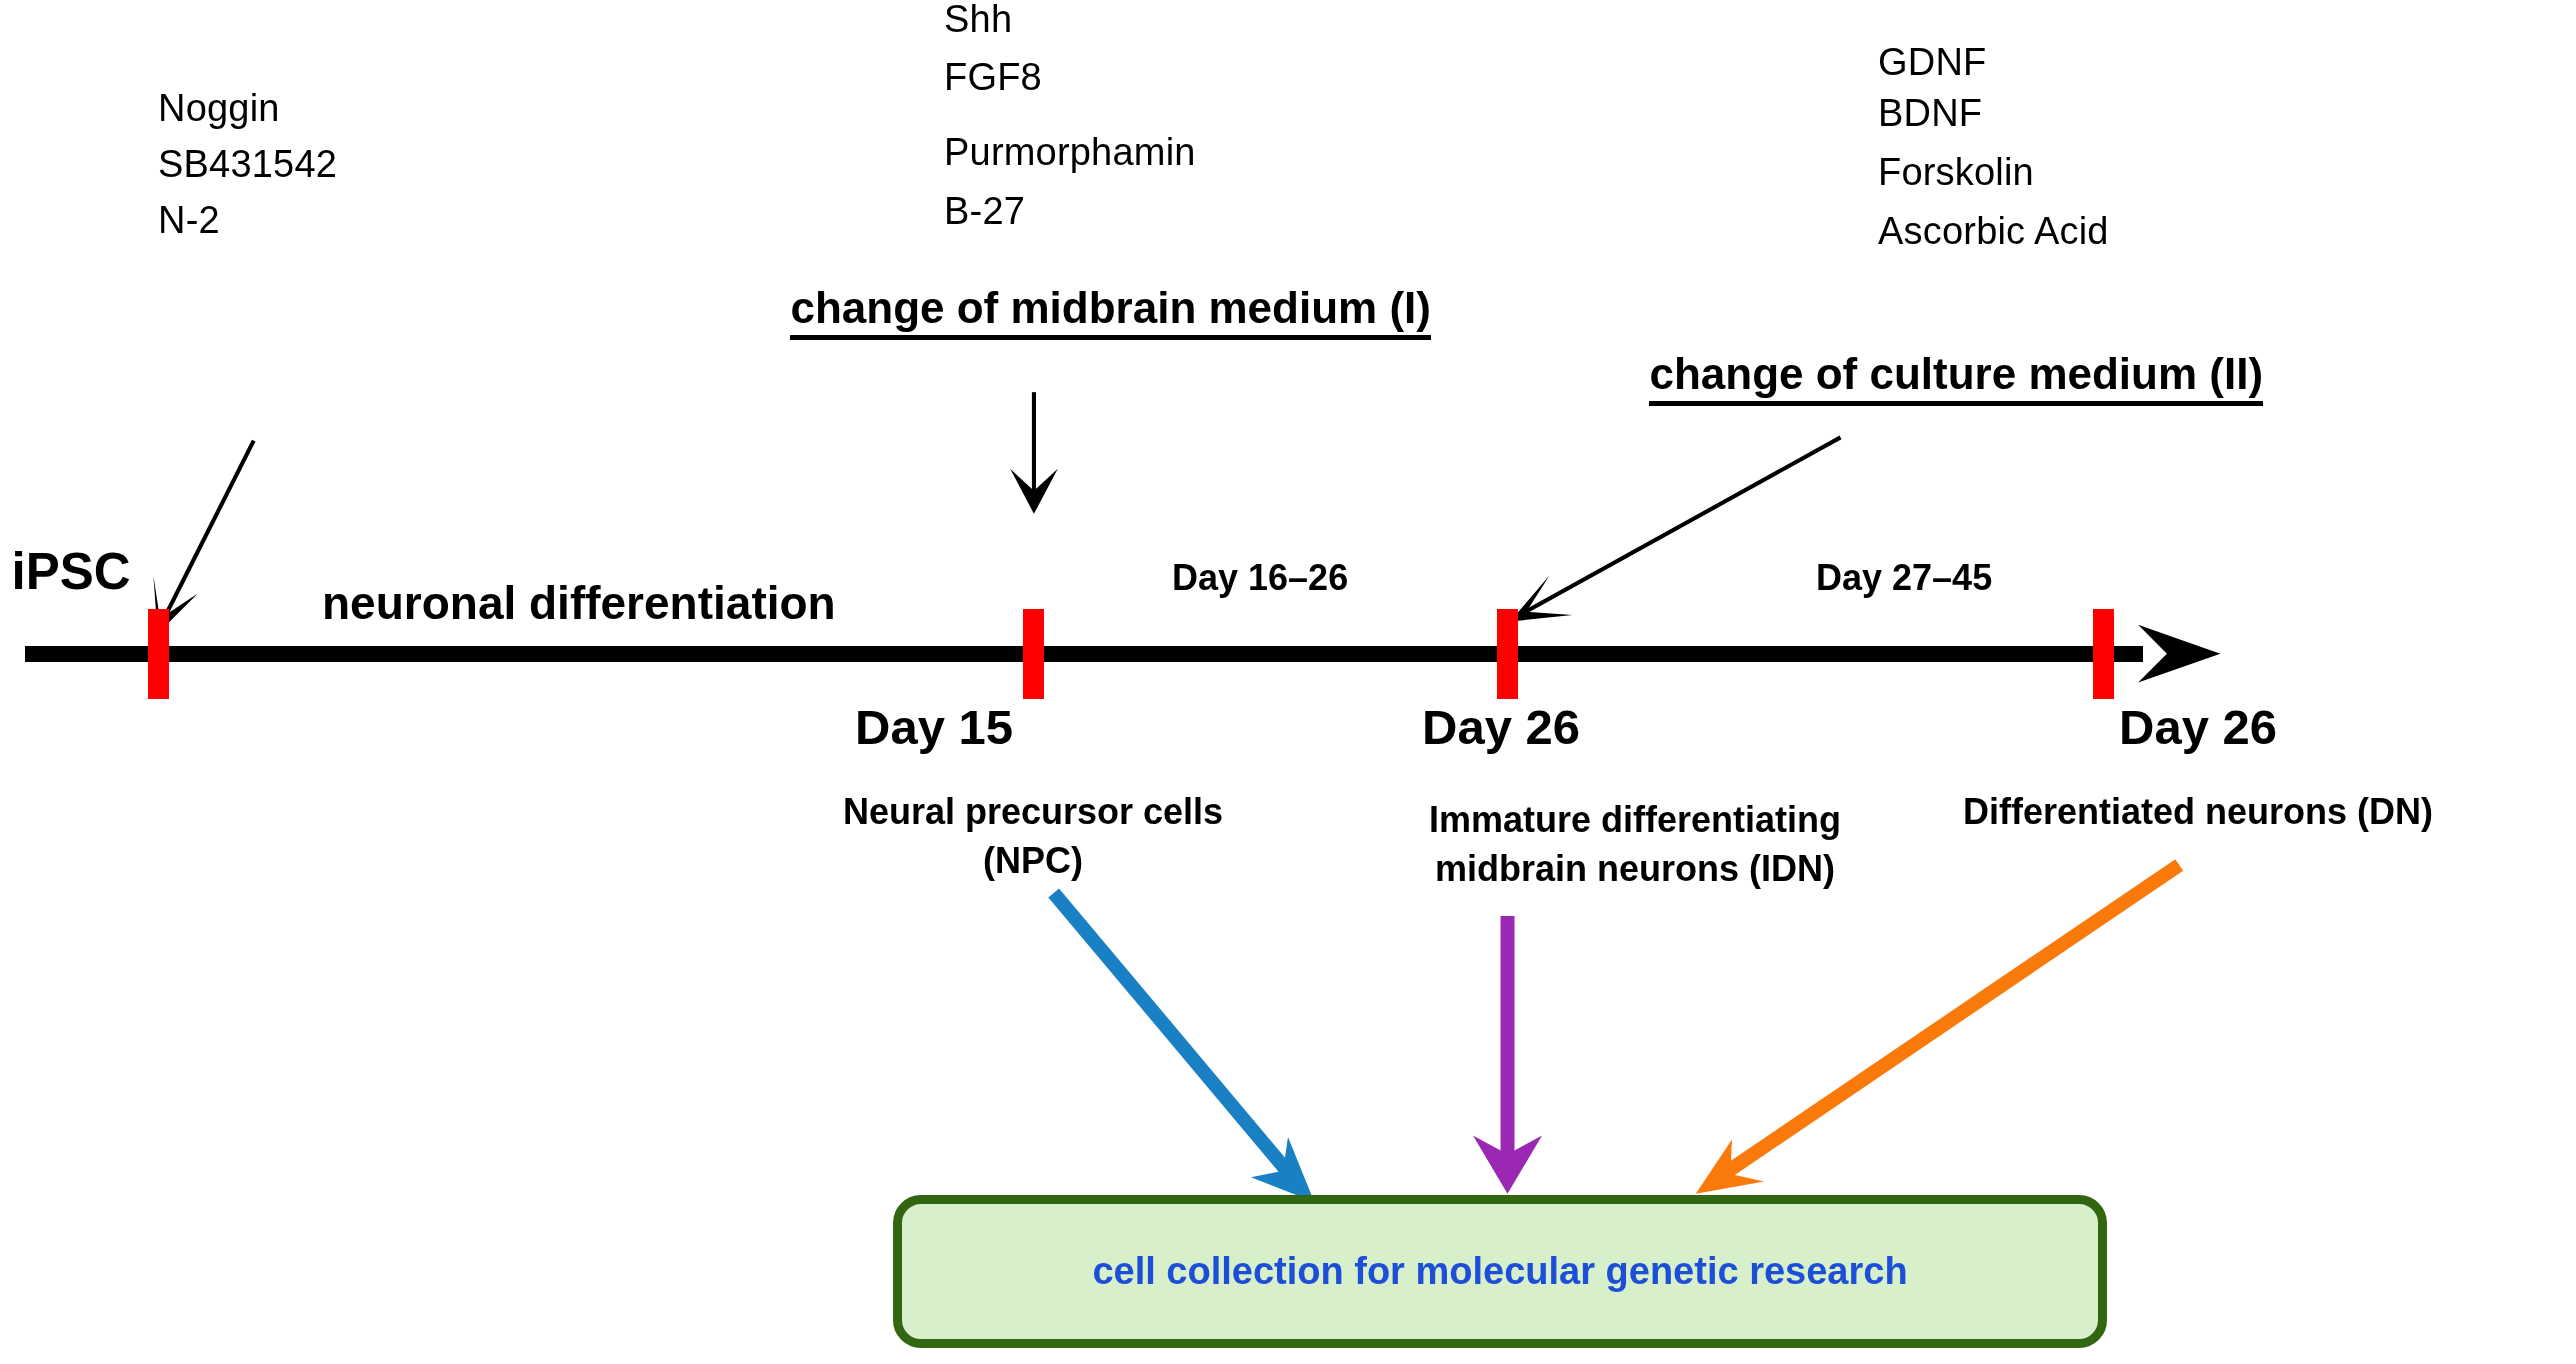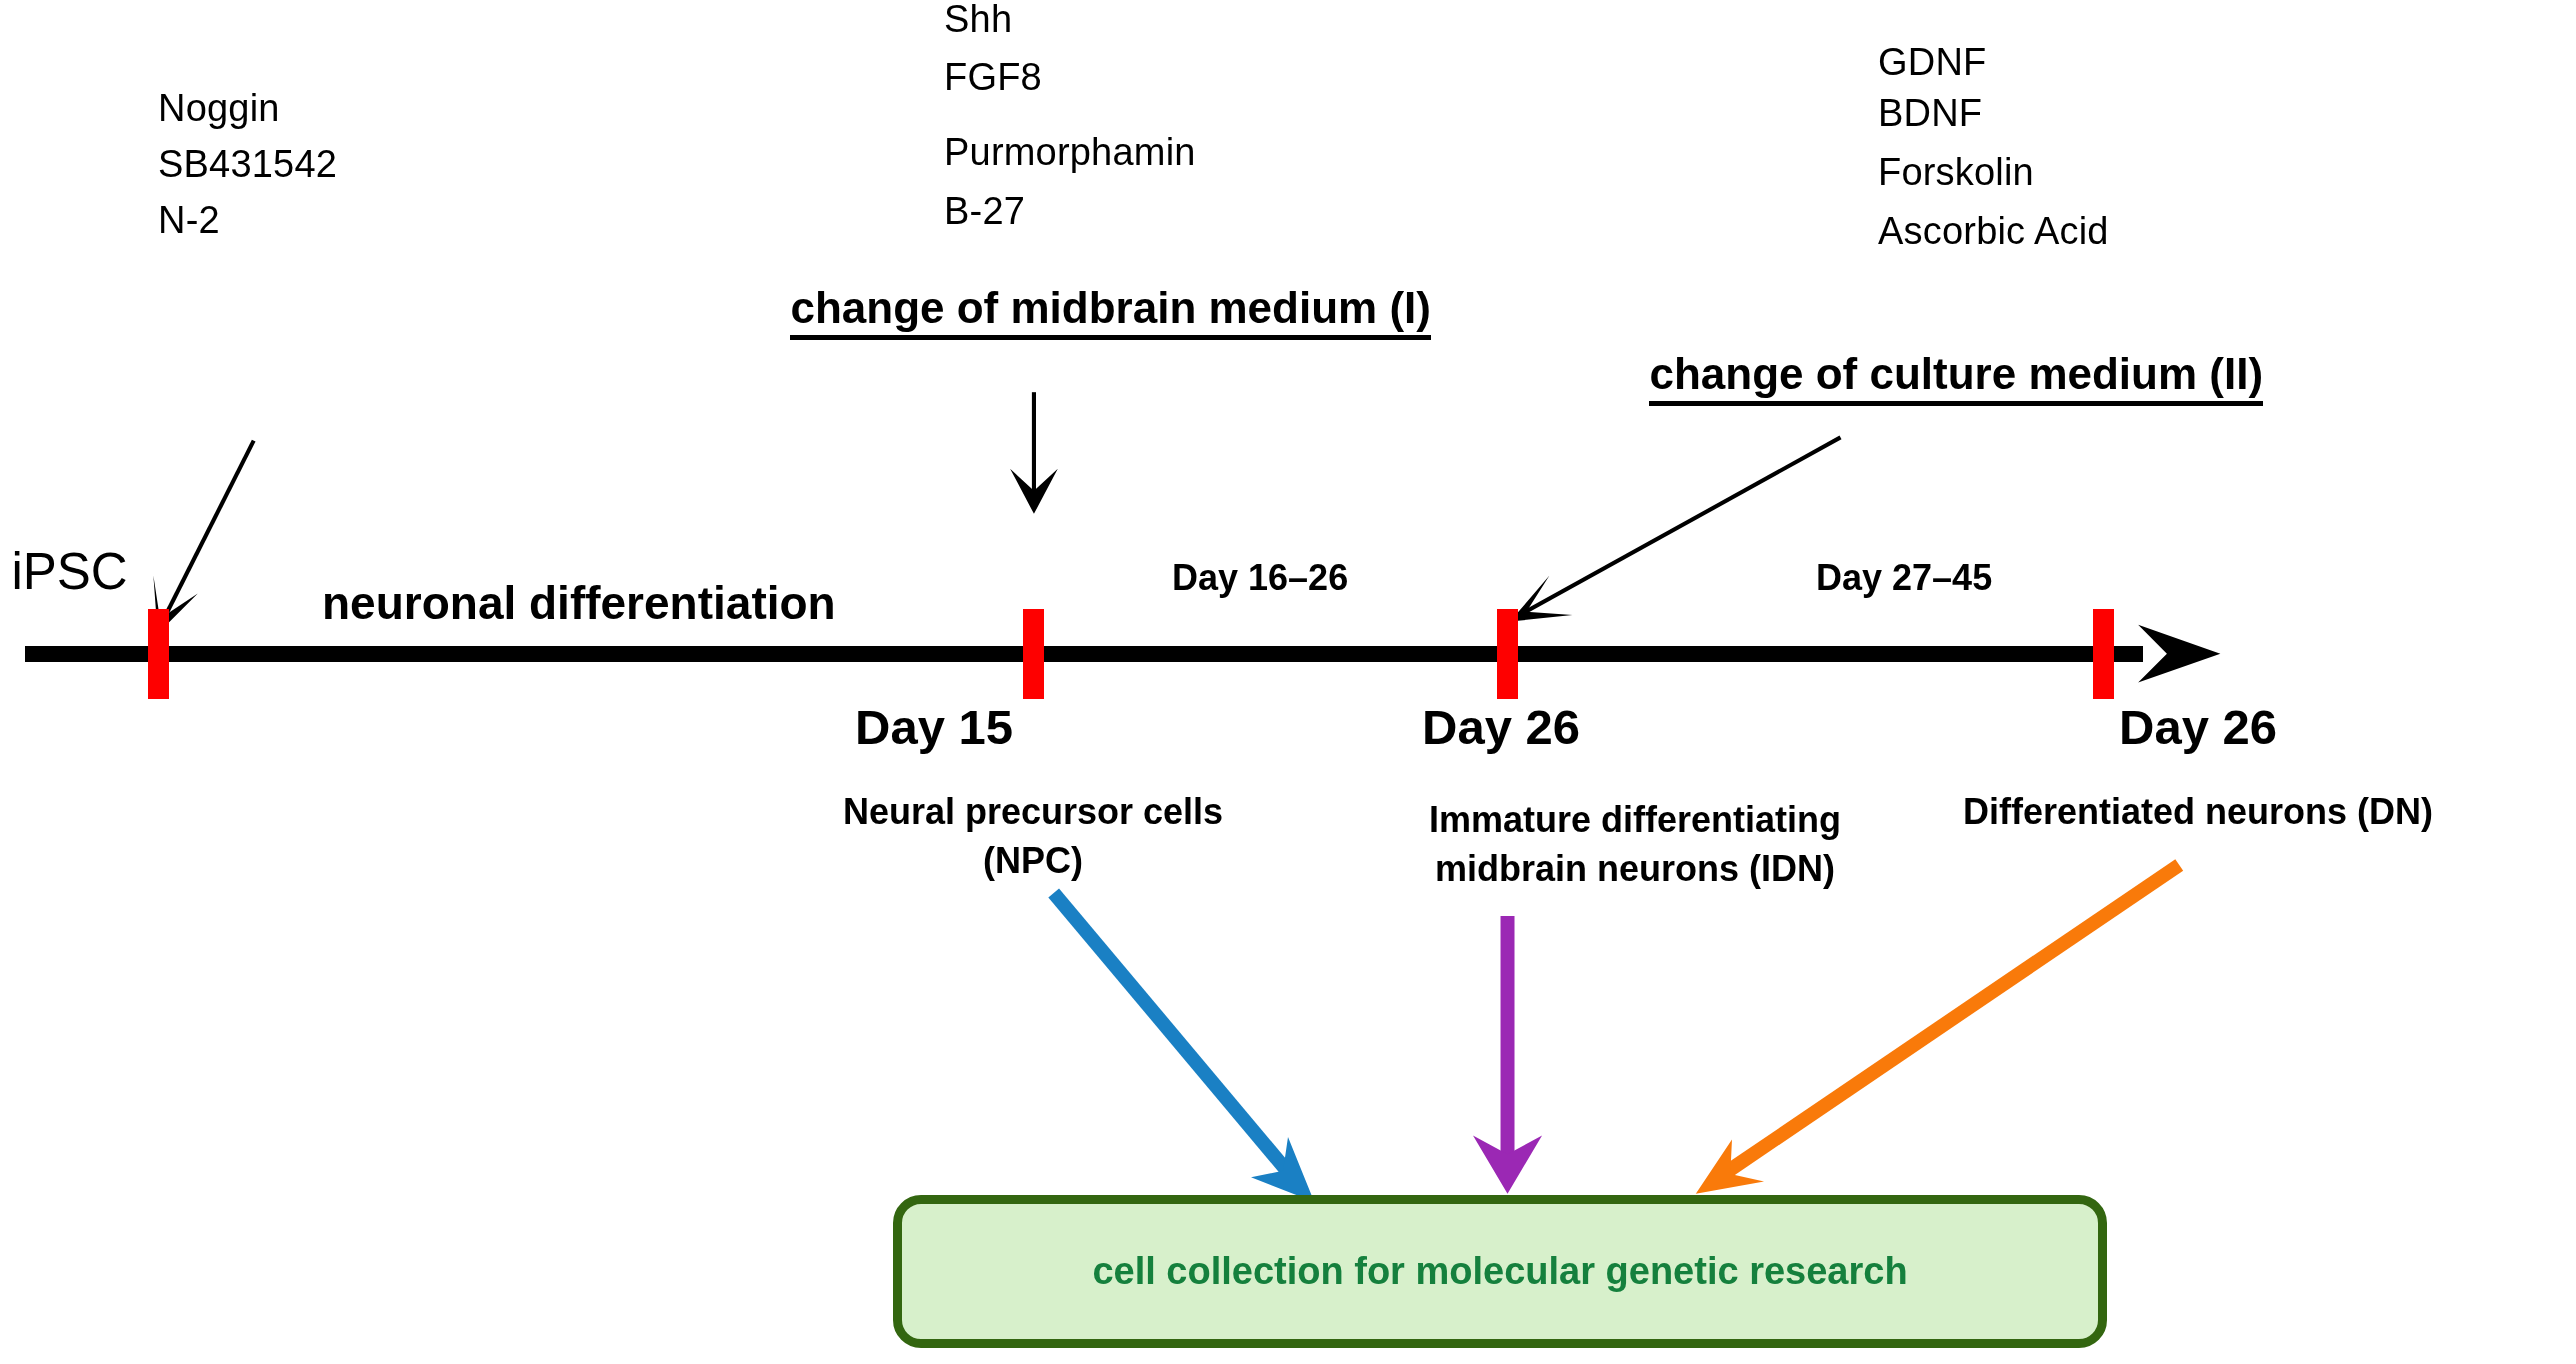--- a/index.html
+++ b/index.html
@@ -17,21 +17,21 @@
 
   
   .heading{
     font-size:44px;font-weight:700;
     border-bottom:5px solid #000000;
     padding-bottom:5px;
     display:inline-block;
   }
 
   
-  .ipsc{font-size:51px;font-weight:400;}
+  .ipsc{font-size:51px;font-weight:700;}
   .phase{font-size:46px;font-weight:700;}
   .dayrange{font-size:36px;font-weight:700;}
   .daybig{font-size:49px;font-weight:700;}
   .daydesc{font-size:36px;font-weight:700;text-align:left;}
 
   
   #axis-line{
     position:absolute;left:25px;top:646px;
     width:2118px;height:15.6px;background:#000000;
   }
@@ -42,21 +42,21 @@
     position:absolute;left:893px;top:1195px;
     width:1214px;height:153px;
     background:#d7f0cb;
     border:9px solid #336610;
     border-radius:28px;
     box-sizing:border-box;
   }
   #collect-label{
     position:absolute;left:0;top:0;width:100%;height:100%;
     display:flex;align-items:center;justify-content:center;
-    font-size:38px;font-weight:700;color:#15803d;
+    font-size:38px;font-weight:700;color:#1d4ed8;
   }
 
   svg.overlay{position:absolute;left:0;top:0;width:2576px;height:1364px;pointer-events:none;}
 </style>
 </head>
 <body>
 
 <div id="stage">
 
   <div class="txt reagent" style="left:158px;top:89px;">Noggin</div>

